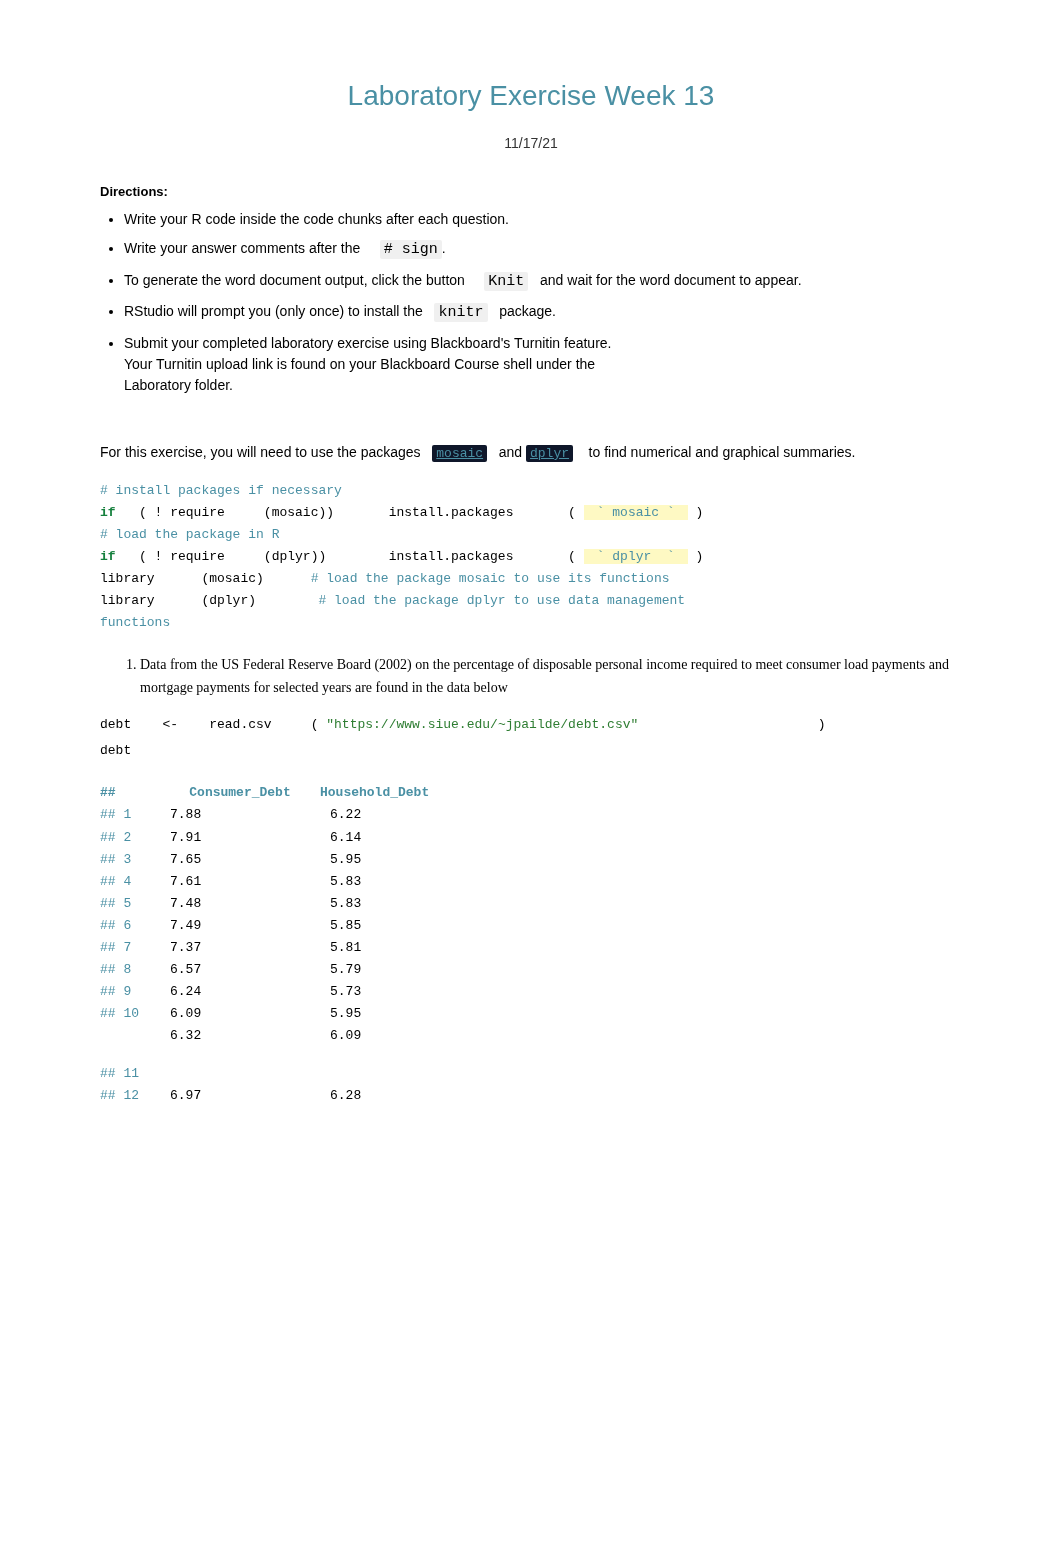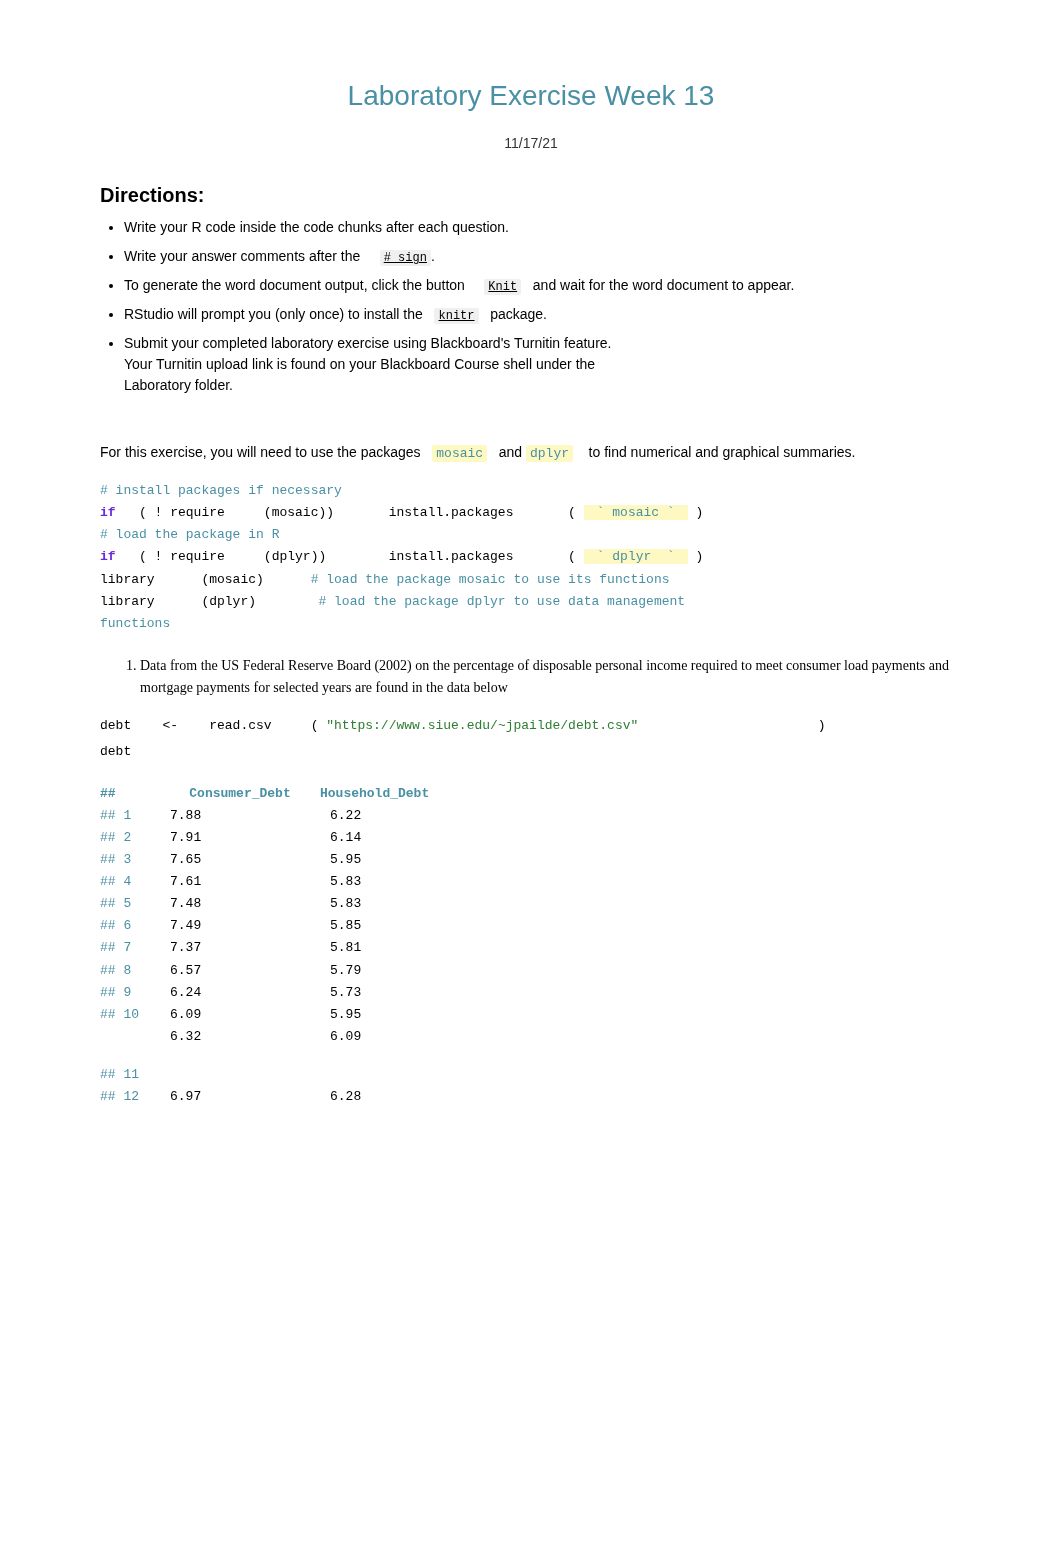--- a/index.html
+++ b/index.html
@@ -31,54 +31,54 @@
       text-align: center;
       font-family: Arial, Helvetica, sans-serif;
       font-size: 14px;
       color: #333;
       margin-bottom: 30px;
       line-height: 1.6;
     }
 
     .directions-label {
       font-family: Arial, Helvetica, sans-serif;
-      font-size: 20px;
+      font-size: 13px;
       font-weight: bold;
       margin-bottom: 10px;
     }
 
     .bullet-list {
       margin-left: 24px;
       margin-bottom: 25px;
     }
 
     .bullet-list li {
       font-family: Arial, Helvetica, sans-serif;
       font-size: 14px;
       margin-bottom: 8px;
       line-height: 1.5;
       list-style-type: disc;
     }
 
     .inline-code {
       font-family: "Courier New", Courier, monospace;
-      font-size: 12px;
+      font-size: 15px;
       background: #f0f0f0;
       padding: 1px 4px;
       border-radius: 2px;
-      text-decoration: underline;
     }
 
     .inline-code-blue {
       font-family: "Courier New", Courier, monospace;
       font-size: 13px;
       color: #4a90a4;
-      background: #fef9c3;
+      background: #0f172a;
       padding: 1px 4px;
       border-radius: 2px;
+      text-decoration: underline;
     }
 
     .prose-paragraph {
       font-family: Arial, Helvetica, sans-serif;
       font-size: 14px;
       margin-bottom: 15px;
       line-height: 1.6;
     }
 
     .code-block {
@@ -87,21 +87,21 @@
       margin-bottom: 20px;
       line-height: 1.7;
       color: #000;
     }
 
     .code-comment {
       color: #4a90a4;
     }
 
     .code-keyword {
-      color: #6d28d9;
+      color: #15803d;
       font-weight: bold;
     }
 
     .code-string {
       color: #2e7d32;
     }
 
     .code-backtick {
       color: #4a90a4;
       background: #fef9c3;

